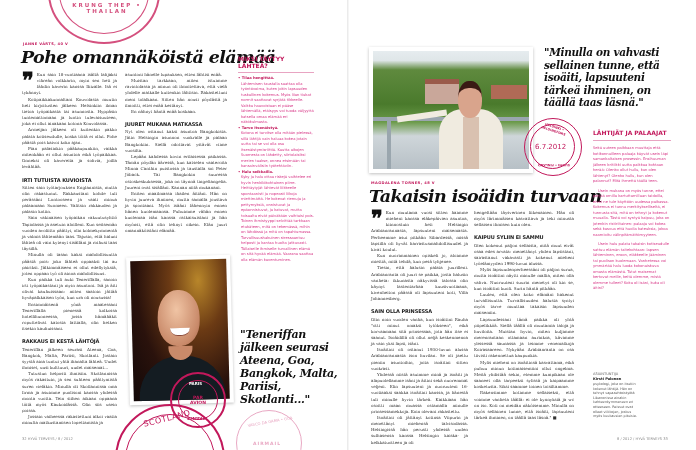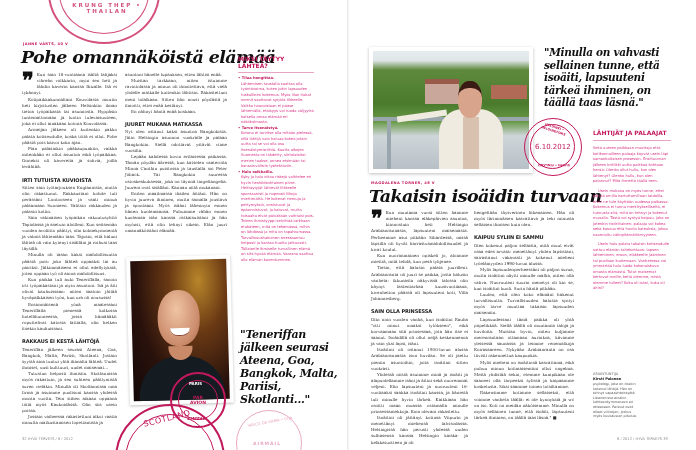--- a/index.html
+++ b/index.html
@@ -139,21 +139,21 @@
     <p>Lapsuudessani tämä paikka oli yhtä piipelikköä. Siellä täällä oli muutamia taloja ja huviloita. Muistan hyvin, miten kuljimme merenrantaan ottamaan aurinkoa, kävimme yleisessä saunassa ja teimme venematkoja Koirasaareen. Nykyään Arabianranta on osa tiivisti rakennettua kaupunkia.</p>
     <p>Mylis mieheni on isoäitinsä kasvattama, eikä puhuu minun kotimaisemiini ollut ongelma. Meitä yhdistää sekin, etemme kumpikaan ole saaneet olla tarpeeksi sylissä ja kaipaamme kosketusta. Siksi saamme toinen toisiltamme.</p>
     <p>Rakensimme kotimme sellaiseksi, että voimme vanheta täällä: ei ole kynnyksiä ja wc on iso. Koti on meidän näköisemme. Minulla on myös sellainen tunne, että isoäiti, lapsuuteni tärkeä ihminen, on täällä taas läsnä." ■</p>
   </div>
 
   <div class="pull abs" style="left:544px;top:46px;width:128px;font-size:10.5px;line-height:12.5px;">"Minulla on vahvasti sellainen tunne, että isoäiti, lapsuuteni tärkeä ihminen, on täällä taas läsnä."</div>
 
   <div class="stamp" style="left:524px;top:118px;width:58px;height:58px;border-color:#c2185b;border-width:1.5px;">
     <div class="stamp" style="left:5px;top:5px;width:45px;height:45px;border-width:1px;"></div>
     <div class="stamp-text" style="left:8px;top:6px;width:42px;text-align:center;font-size:3.2px;transform:rotate(18deg);">HELSINKI • HELSINGFORS</div>
-    <div class="stamp-text" style="left:10px;top:24px;font-size:7px;font-weight:normal;">6.10.2012</div>
+    <div class="stamp-text" style="left:10px;top:24px;font-size:7px;font-weight:normal;">6.7.2012</div>
     <div class="stamp-text" style="left:10px;top:44px;width:38px;text-align:center;font-size:3.2px;transform:rotate(180deg);">SUOMI • FINLAND</div>
   </div>
 
   <div class="abs side" style="left:593px;top:129px;width:78px;">
     <div class="side-h">LÄHTIJÄT JA PALAAJAT</div>
     <div style="margin-bottom:4px;">Sekä uuteen paikkaan muuttaja että kotikonnuilleen palaaja käyvät usein läpi samankaltaisen prosessin. Ensihuuman jälkeen kritiikki uutta paikkaa kohtaan herää: Olenko ollut hullu, kun olen lähtenyt? Olenko hullu, kun olen palannut? Mitä ihmettä täällä teen.</div>
     <div style="margin-bottom:4px;text-indent:5px;">Usein mukana on myös tunne, ettei pärjää omilla kartuttamillaan taidoilla, eivät ne tule käyttöön uudessa paikassa. Kokemus ei tunnu merkitykselliseltä, ei tunnusta sitä, mitä on tehnyt ja kokenut muualla. Tästä voi syntyä kaipuu, joka on jotenkin ristiriitainen: palaaja voi kokea sekä kasvua että huolia kateuksia, jokoa naamioitu välinpitämättömyyteen.</div>
     <div style="text-indent:5px;">Usein halu palata takaisin kotiseudulle sattuu elämän taitekohtaan: lapsen lähteminen, eroon, eläkkeelle jääminen tai puolison kuolemaan. Vanhetessa voi ymmärtää halu luoda kokonaiskuva omasta elämästä. Tutut maisemat kertovat meille, keitä olemme, mistä olemme tulleet? Koka oli isäni, kuka oli äitini?</div>
   </div>
 

